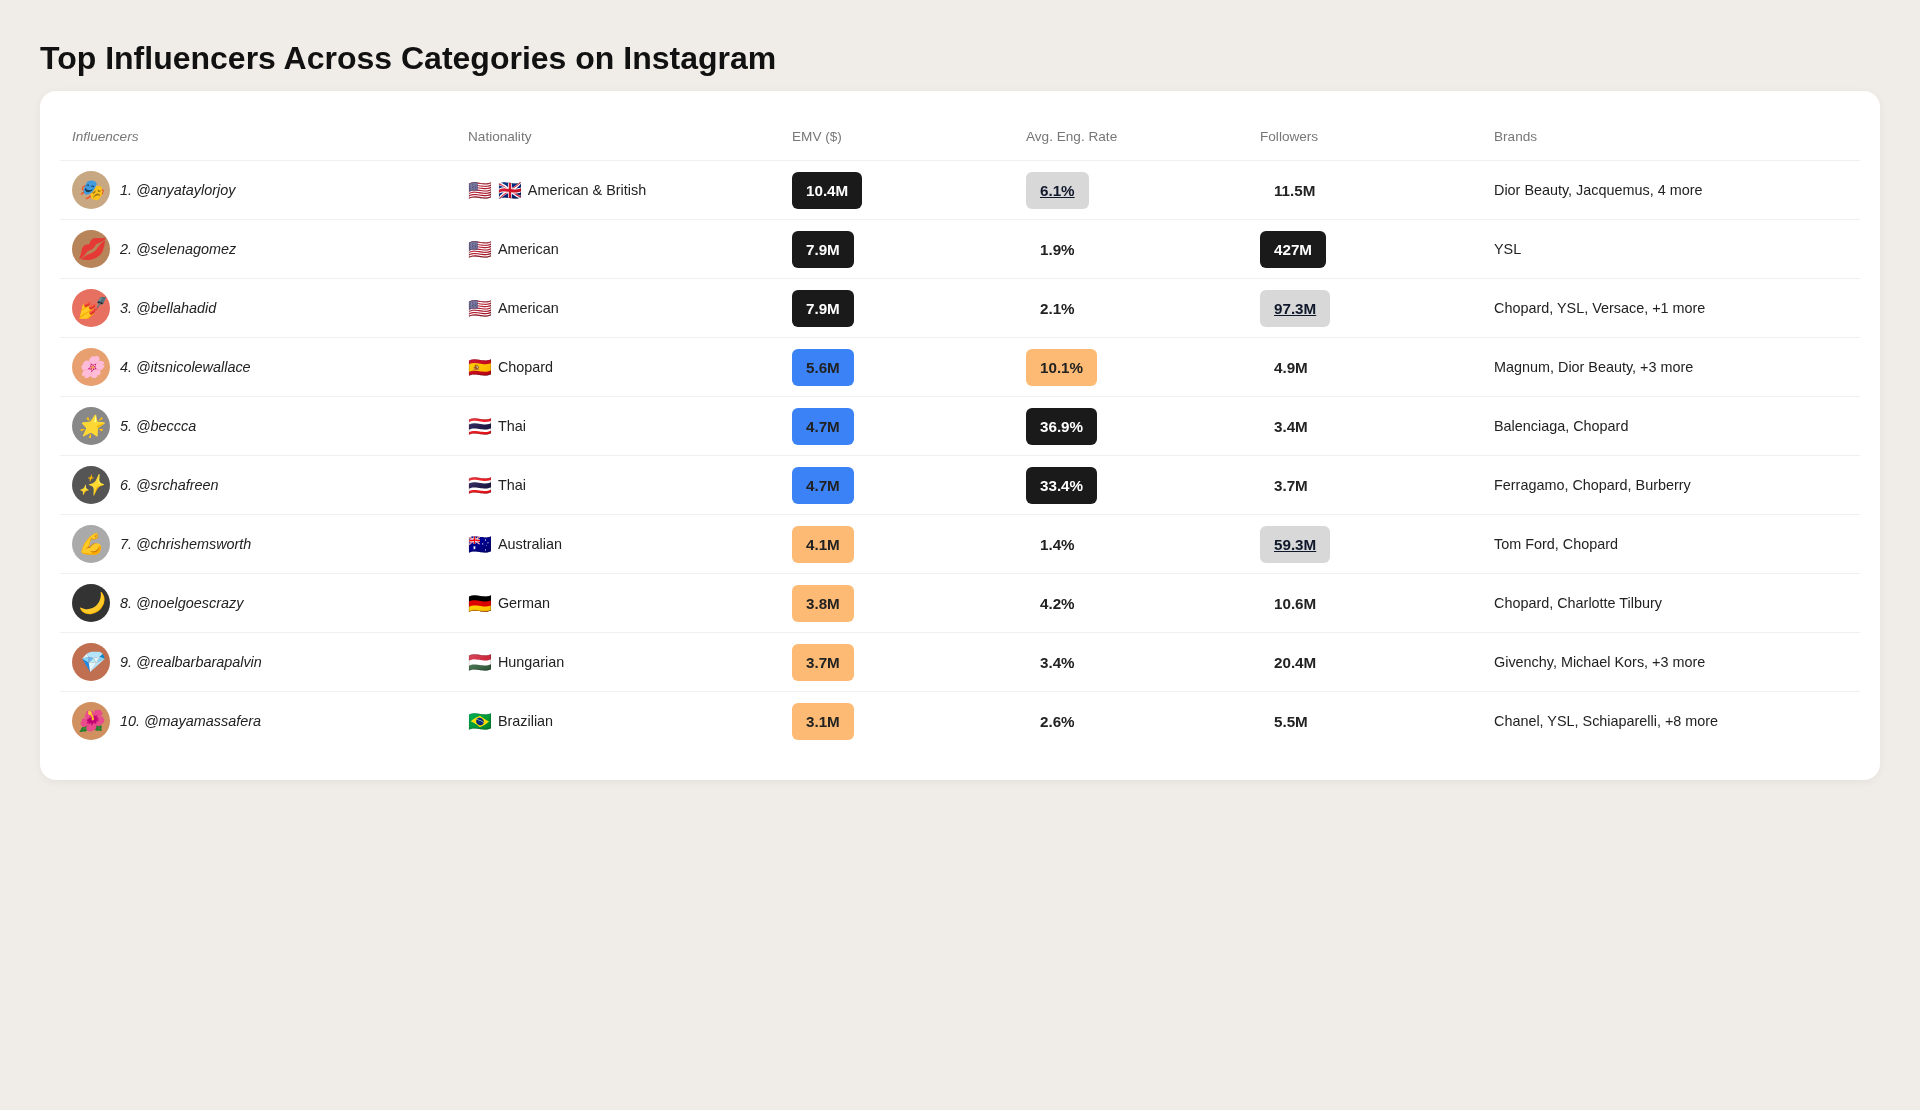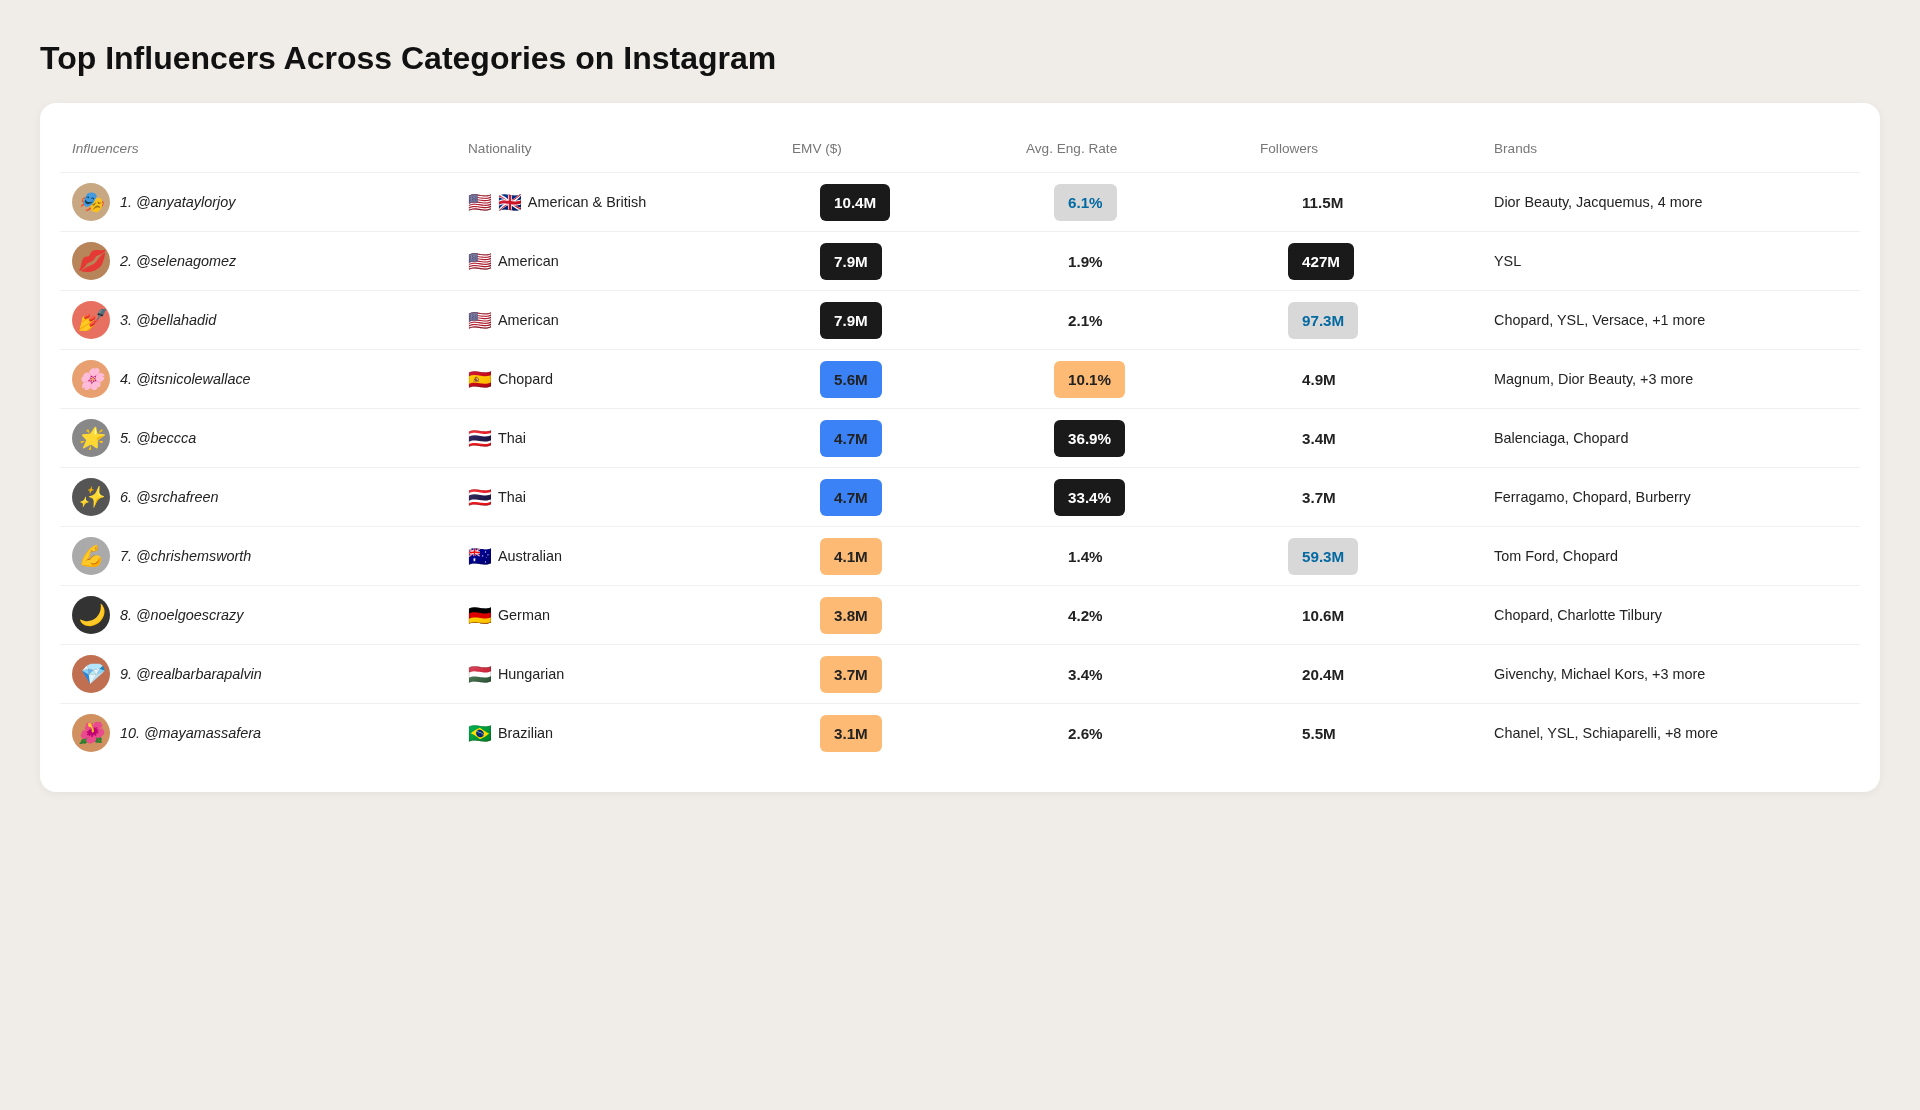--- a/index.html
+++ b/index.html
@@ -6,21 +6,21 @@
     body {
       background: #f0ede8;
       font-family: -apple-system, BlinkMacSystemFont, 'Segoe UI', sans-serif;
       padding: 40px;
       min-height: 1110px;
     }
     h1 {
       font-size: 2rem;
       font-weight: 700;
       color: #111;
-      margin-bottom: 26px;
+      margin-bottom: 14px;
     }
     .card {
       background: #fff;
       border-radius: 16px;
       padding: 30px 20px;
       box-shadow: 0 2px 10px rgba(0,0,0,0.05);
     }
     table {
       width: 100%;
       border-collapse: collapse;
@@ -65,25 +65,24 @@
     .flag {
       font-size: 1.2rem;
     }
     .metric-cell {
       border-radius: 6px;
       padding: 10px 14px;
       font-weight: 600;
       font-size: 0.95rem;
       min-width: 90px;
       text-align: left;
-      margin-left: 28px;
     }
     .dark { background: #1a1a1a; color: #fff; }
     .medium { background: #3b82f6; color: #222; }
-    .light { background: #d8d8d8; color: #0369a1; }
+    .light { background: #d8d8d8; color: #0f172a; text-decoration: underline; }
     .lighter { background: #fdba74; color: #222; }
     .plain { background: transparent; color: #222; }
     .col-influencer { width: 22%; font-style: italic; }
     .col-nationality { width: 18%; }
     .col-emv { width: 13%; }
     .col-eng { width: 13%; }
     .col-followers { width: 13%; }
     .col-brands { width: 21%; }
   </style>
 </head>

